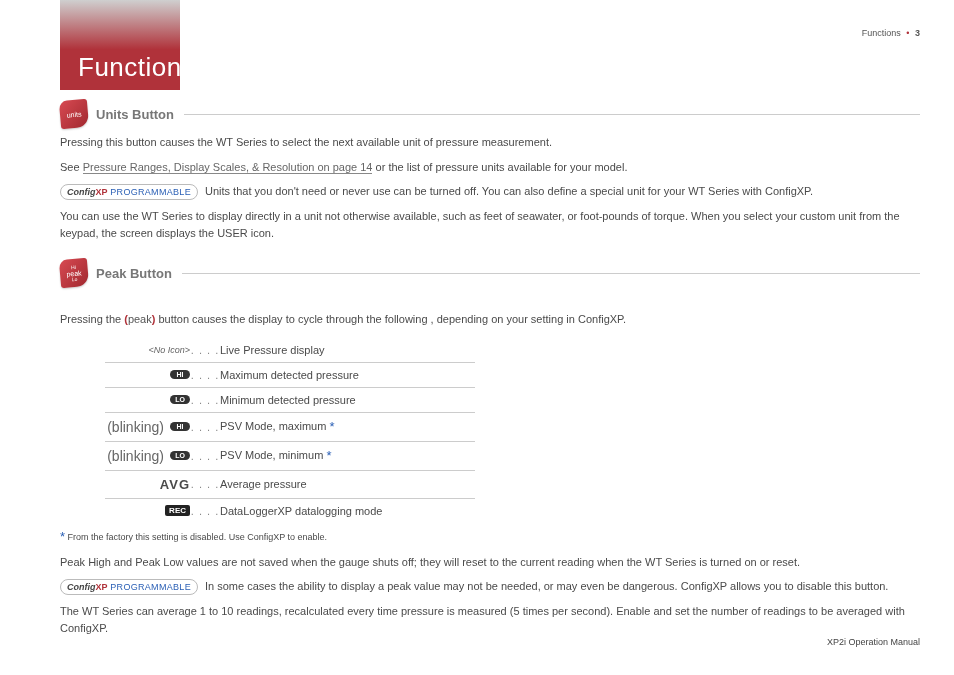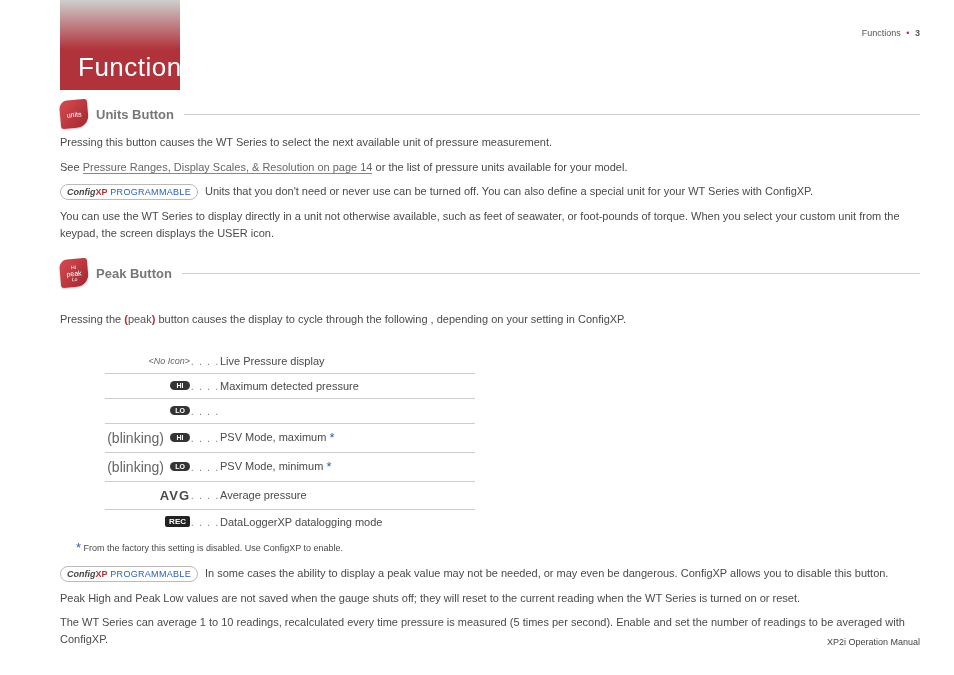--- a/index.html
+++ b/index.html
@@ -90,21 +90,21 @@
     vertical-align: middle;
     margin-right: 4px;
     line-height: 14px;
   }
   .badge .cfg { font-weight: bold; color: #444; font-style: italic; }
   .badge .xp { color: #b0323a; font-weight: bold; }
   .badge .prog { color: #2a5fb5; letter-spacing: 0.3px; }
   .paren { color: #b0323a; font-weight: bold; }
   .peak-word { color: #555; }
   .table {
-    margin: 21px 0 6px 45px;
+    margin: 10px 0 6px 45px;
     width: 370px;
     font-size: 11px;
   }
   .row {
     display: flex;
     align-items: center;
     border-bottom: 1px solid #ccc;
     padding: 6px 0;
   }
   .row.last { border-bottom: none; }
@@ -139,21 +139,21 @@
     background: #222;
     color: #fff;
     font-size: 8px;
     font-weight: bold;
     padding: 1px 4px;
     border-radius: 2px;
   }
   .noicon { font-style: italic; font-size: 9px; color: #666; }
   .blinking { font-size: 14px; color: #666; margin-right: 3px; }
   .star { color: #2a5fb5; font-size: 13px; vertical-align: -1px; }
-  .footnote { font-size: 9px; margin: 4px 0 10px 16px; }
+  .footnote { font-size: 9px; margin: 4px 0 10px 0; }
   .bottom-right {
     position: absolute;
     bottom: 28px;
     right: 34px;
     font-size: 9px;
     color: #444;
   }
 </style>
 </head>
 <body>
@@ -213,20 +213,21 @@
           <span class="pill">HI</span>
         </div>
         <div class="dots-col">. . . .</div>
         <div class="desc-col"><span>Maximum detected pressure</span></div>
       </div>
       <div class="row">
         <div class="ic-col">
           <span class="pill">LO</span>
         </div>
         <div class="dots-col">. . . .</div>
+        <div class="desc-col"><span>Minimum detected pressure</span></div>
       </div>
       <div class="row">
         <div class="ic-col">
           <span class="blinking">(blinking)</span>
           <span class="pill">HI</span>
         </div>
         <div class="dots-col">. . . .</div>
         <div class="desc-col"><span>PSV Mode, maximum </span><span class="star">*</span></div>
       </div>
       <div class="row">
@@ -250,21 +251,21 @@
         </div>
         <div class="dots-col">. . . .</div>
         <div class="desc-col"><span>DataLoggerXP datalogging mode</span></div>
       </div>
     </div>
 
   <div class="footnote">
     <span class="star">*</span><span> From the factory this setting is disabled. Use ConfigXP to enable.</span>
   </div>
 
+  <div class="para">Peak High and Peak Low values are not saved when the gauge shuts off; they will reset to the current reading when the WT Series is turned on or reset.</div>
   <div class="para">
     <span class="badge"><span class="cfg">Config</span><span class="xp">XP</span><span class="prog"> PROGRAMMABLE</span></span><span> In some cases the ability to display a peak value may not be needed, or may even be dangerous. ConfigXP allows you to disable this button.</span>
   </div>
-  <div class="para">Peak High and Peak Low values are not saved when the gauge shuts off; they will reset to the current reading when the WT Series is turned on or reset.</div>
   <div class="para">The WT Series can average 1 to 10 readings, recalculated every time pressure is measured (5 times per second). Enable and set the number of readings to be averaged with ConfigXP.</div>
 
 </div>
 
 <div class="bottom-right">XP2i Operation Manual</div>
 
 </body></html>

